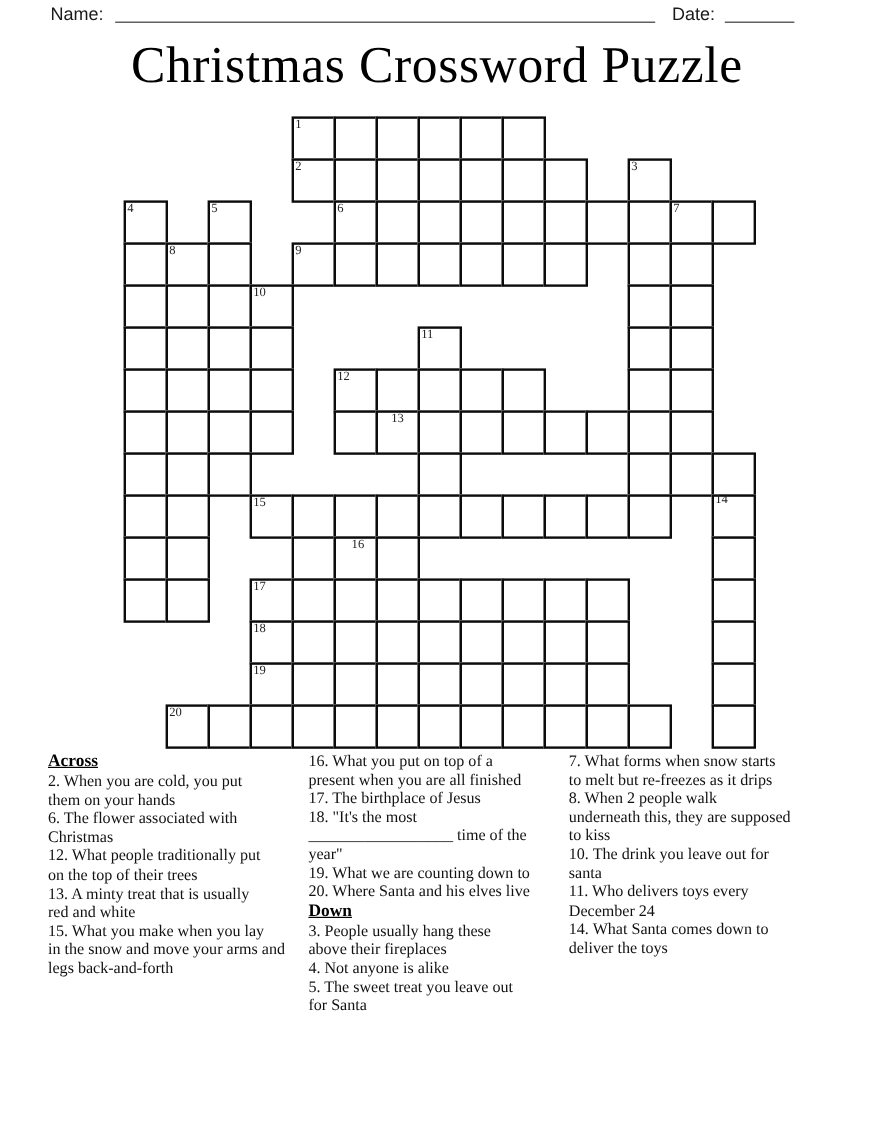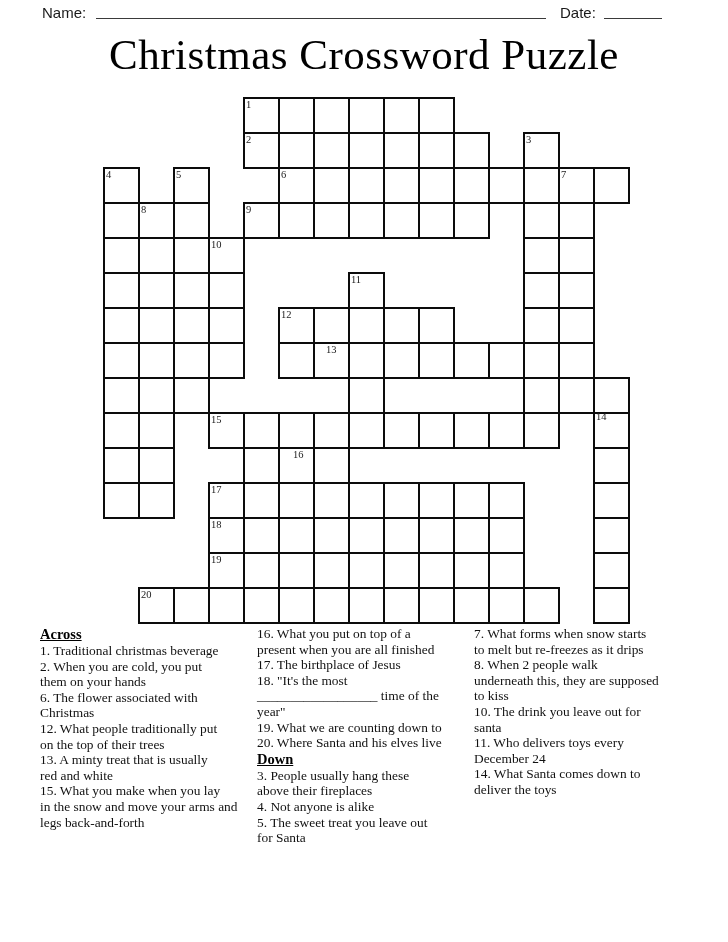--- a/index.html
+++ b/index.html
@@ -199,21 +199,20 @@
     <div class="cellnum" style="left: 246px; top: 449px; padding-left: 47px;">16</div>
     <div class="cellnum" style="left: 211px; top: 484px;">17</div>
     <div class="cellnum" style="left: 211px; top: 519px;">18</div>
     <div class="cellnum" style="left: 211px; top: 554px;">19</div>
     <div class="cellnum" style="left: 141px; top: 589px;">20</div>
   </div>
 
 <div id="clues">
     <div class="clue-col" style="left: 40px; width: 222px;">
       <div class="clue-head">Across</div>
-      <p class="clue"><b>1.</b><span> Traditional christmas beverage</span></p>
       <p class="clue"><b>2.</b><span> When you are cold, you put
 them on your hands</span></p>
       <p class="clue"><b>6.</b><span> The flower associated with
 Christmas</span></p>
       <p class="clue"><b>12.</b><span> What people traditionally put
 on the top of their trees</span></p>
       <p class="clue"><b>13.</b><span> A minty treat that is usually
 red and white</span></p>
       <p class="clue"><b>15.</b><span> What you make when you lay
 in the snow and move your arms and

